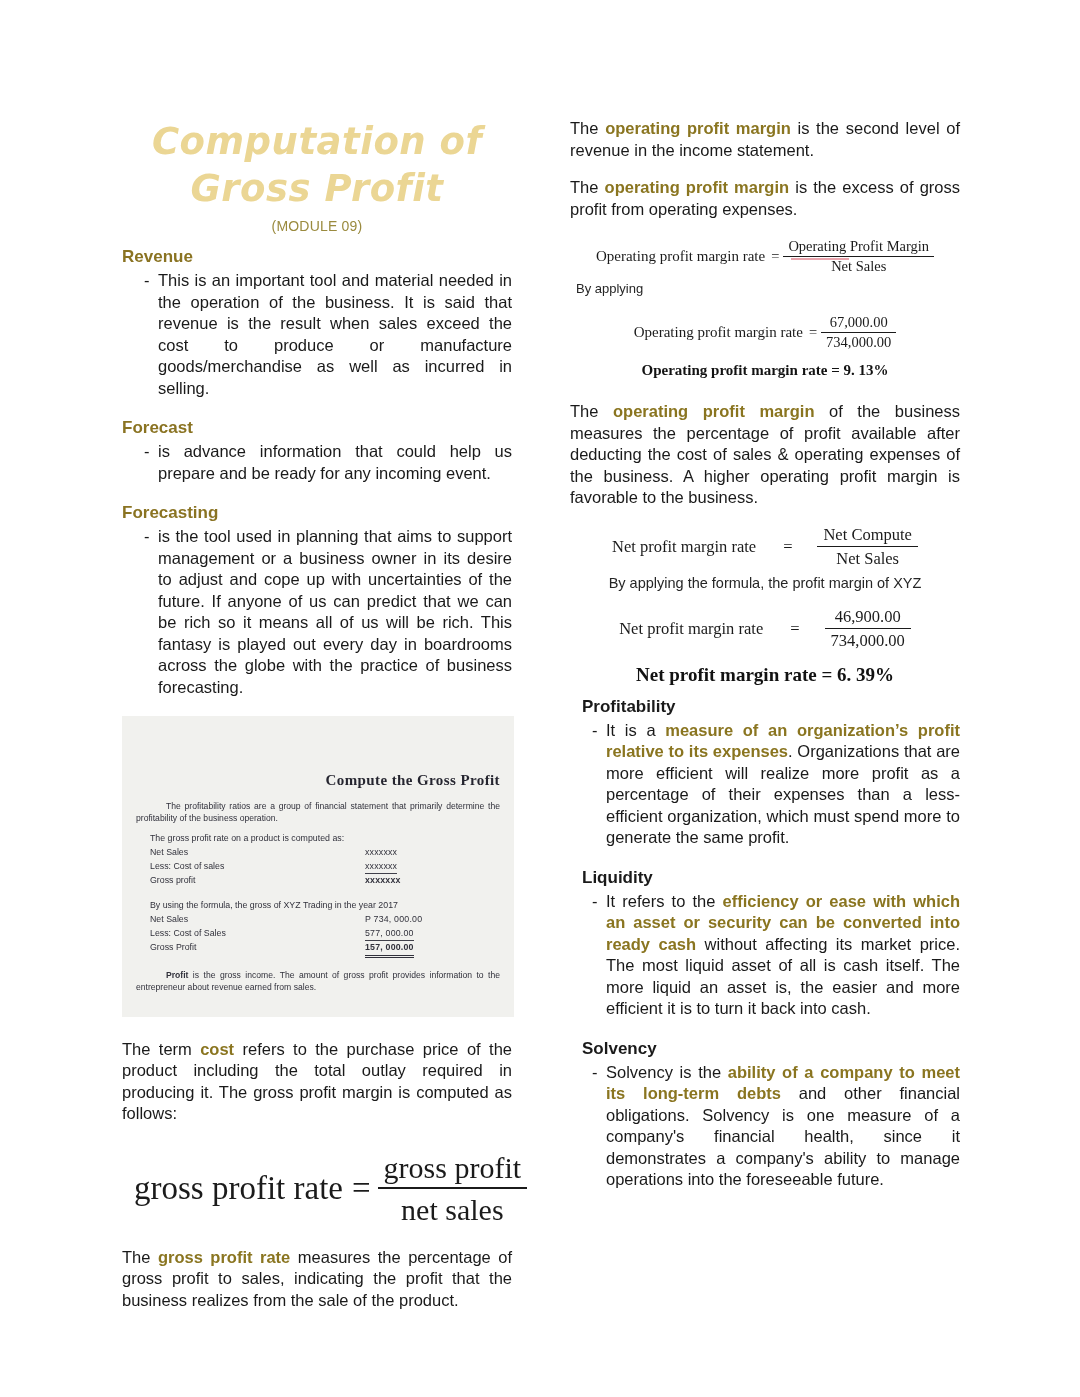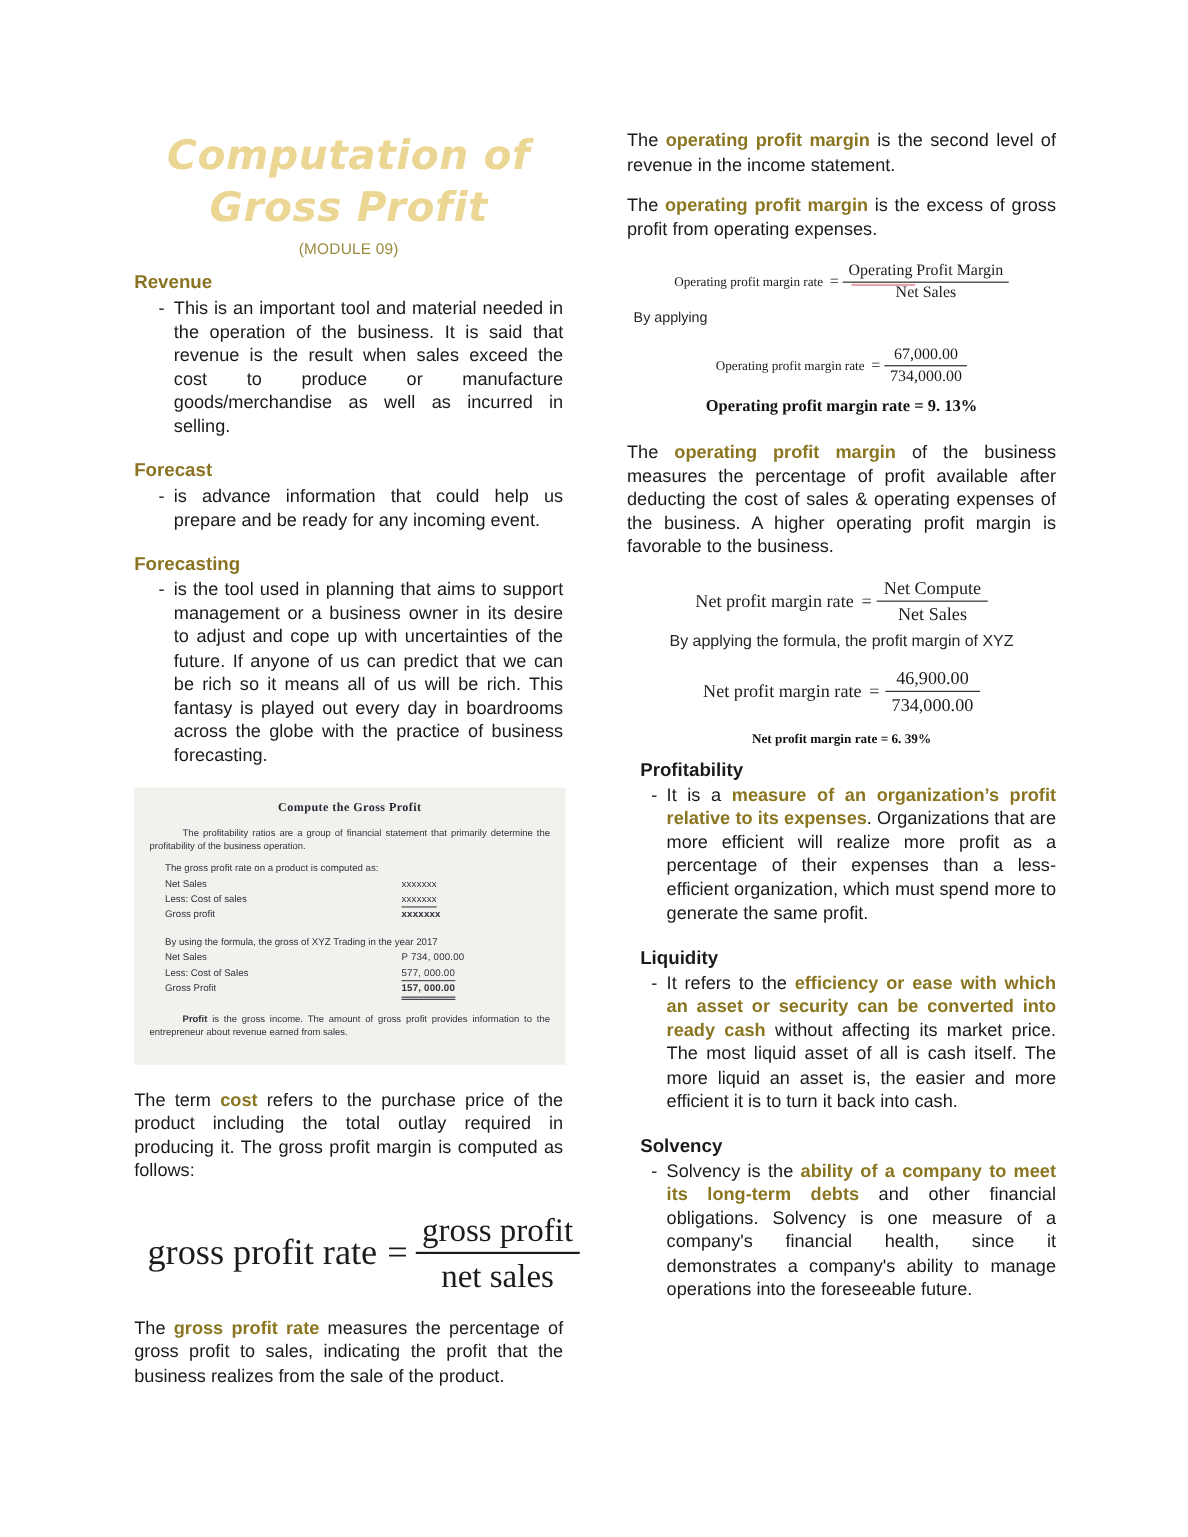--- a/index.html
+++ b/index.html
@@ -108,25 +108,26 @@
     margin: 14px 0 22px 0;
     padding: 12px 14px 16px 14px;
     box-sizing: border-box;
     width: 392px;
     color: #2a2a33;
     filter: contrast(0.92);
   }
   .fig-title {
     font-family: "Liberation Serif", serif;
     font-weight: bold;
-    font-size: 11px;
-    text-align: center;
+    font-size: 15px;
+    text-align: right;
     letter-spacing: 0.4px;
     margin-bottom: 11px;
     color: #1d1d28;
+    margin-top: 44px;
   }
   .fig-p {
     font-family: "Liberation Sans", sans-serif;
     font-size: 8.6px;
     line-height: 12.4px;
     text-align: justify;
     margin: 0 0 7px 0;
     color: #2a2a35;
   }
   .fig-p.ind { text-indent: 30px; }
@@ -188,40 +189,40 @@
 
   
   .formula-big { margin: 26px 0 20px 0; justify-content: flex-start; padding-left: 12px; }
   .formula-big .lhs { font-size: 33px; }
   .formula-big .eq  { font-size: 33px; }
   .formula-big .frac .num { font-size: 30px; padding-bottom: 2px; border-bottom-width: 2px; }
   .formula-big .frac .den { font-size: 30px; padding-top: 4px; }
 
   
   .formula-sm { margin: 18px 0 6px 0; }
-  .formula-sm .lhs { font-size: 12px; }
+  .formula-sm .lhs { font-size: 15px; }
   .formula-sm .eq  { font-size: 14.5px; margin: 0 4px 0 6px; }
   .formula-sm .frac .num { font-size: 14.5px; border-bottom-width: 1.2px; padding: 0 5px 1px 5px; }
   .formula-sm .frac .den { font-size: 14.5px; padding: 1px 5px 0 5px; }
 
-  .formula-md { margin: 16px 0 4px 0; }
+  .formula-md { margin: 16px 0 4px 0; gap: 20px; }
   .formula-md .lhs { font-size: 16.5px; }
   .formula-md .eq  { font-size: 16.5px; margin: 0 5px 0 7px; }
   .formula-md .frac .num { font-size: 16.5px; border-bottom-width: 1.3px; padding: 0 6px 1px 6px; }
   .formula-md .frac .den { font-size: 16.5px; padding: 2px 6px 0 6px; }
 
   .formula-result {
     font-family: "Liberation Serif", serif;
     font-weight: bold;
     font-size: 15px;
     text-align: center;
     margin: 11px 0 0 0;
     color: #121212;
   }
-  .formula-result.md { font-size: 12px; margin-top: 13px; }
+  .formula-result.md { font-size: 19px; margin-top: 13px; }
 
   .apply-note {
     font-family: "Liberation Sans", sans-serif;
     font-size: 13px;
     color: #262626;
     margin: 6px 0 0 6px;
   }
   .apply-note.center { text-align: center; margin-left: 0; font-size: 14.5px; }
 
   

